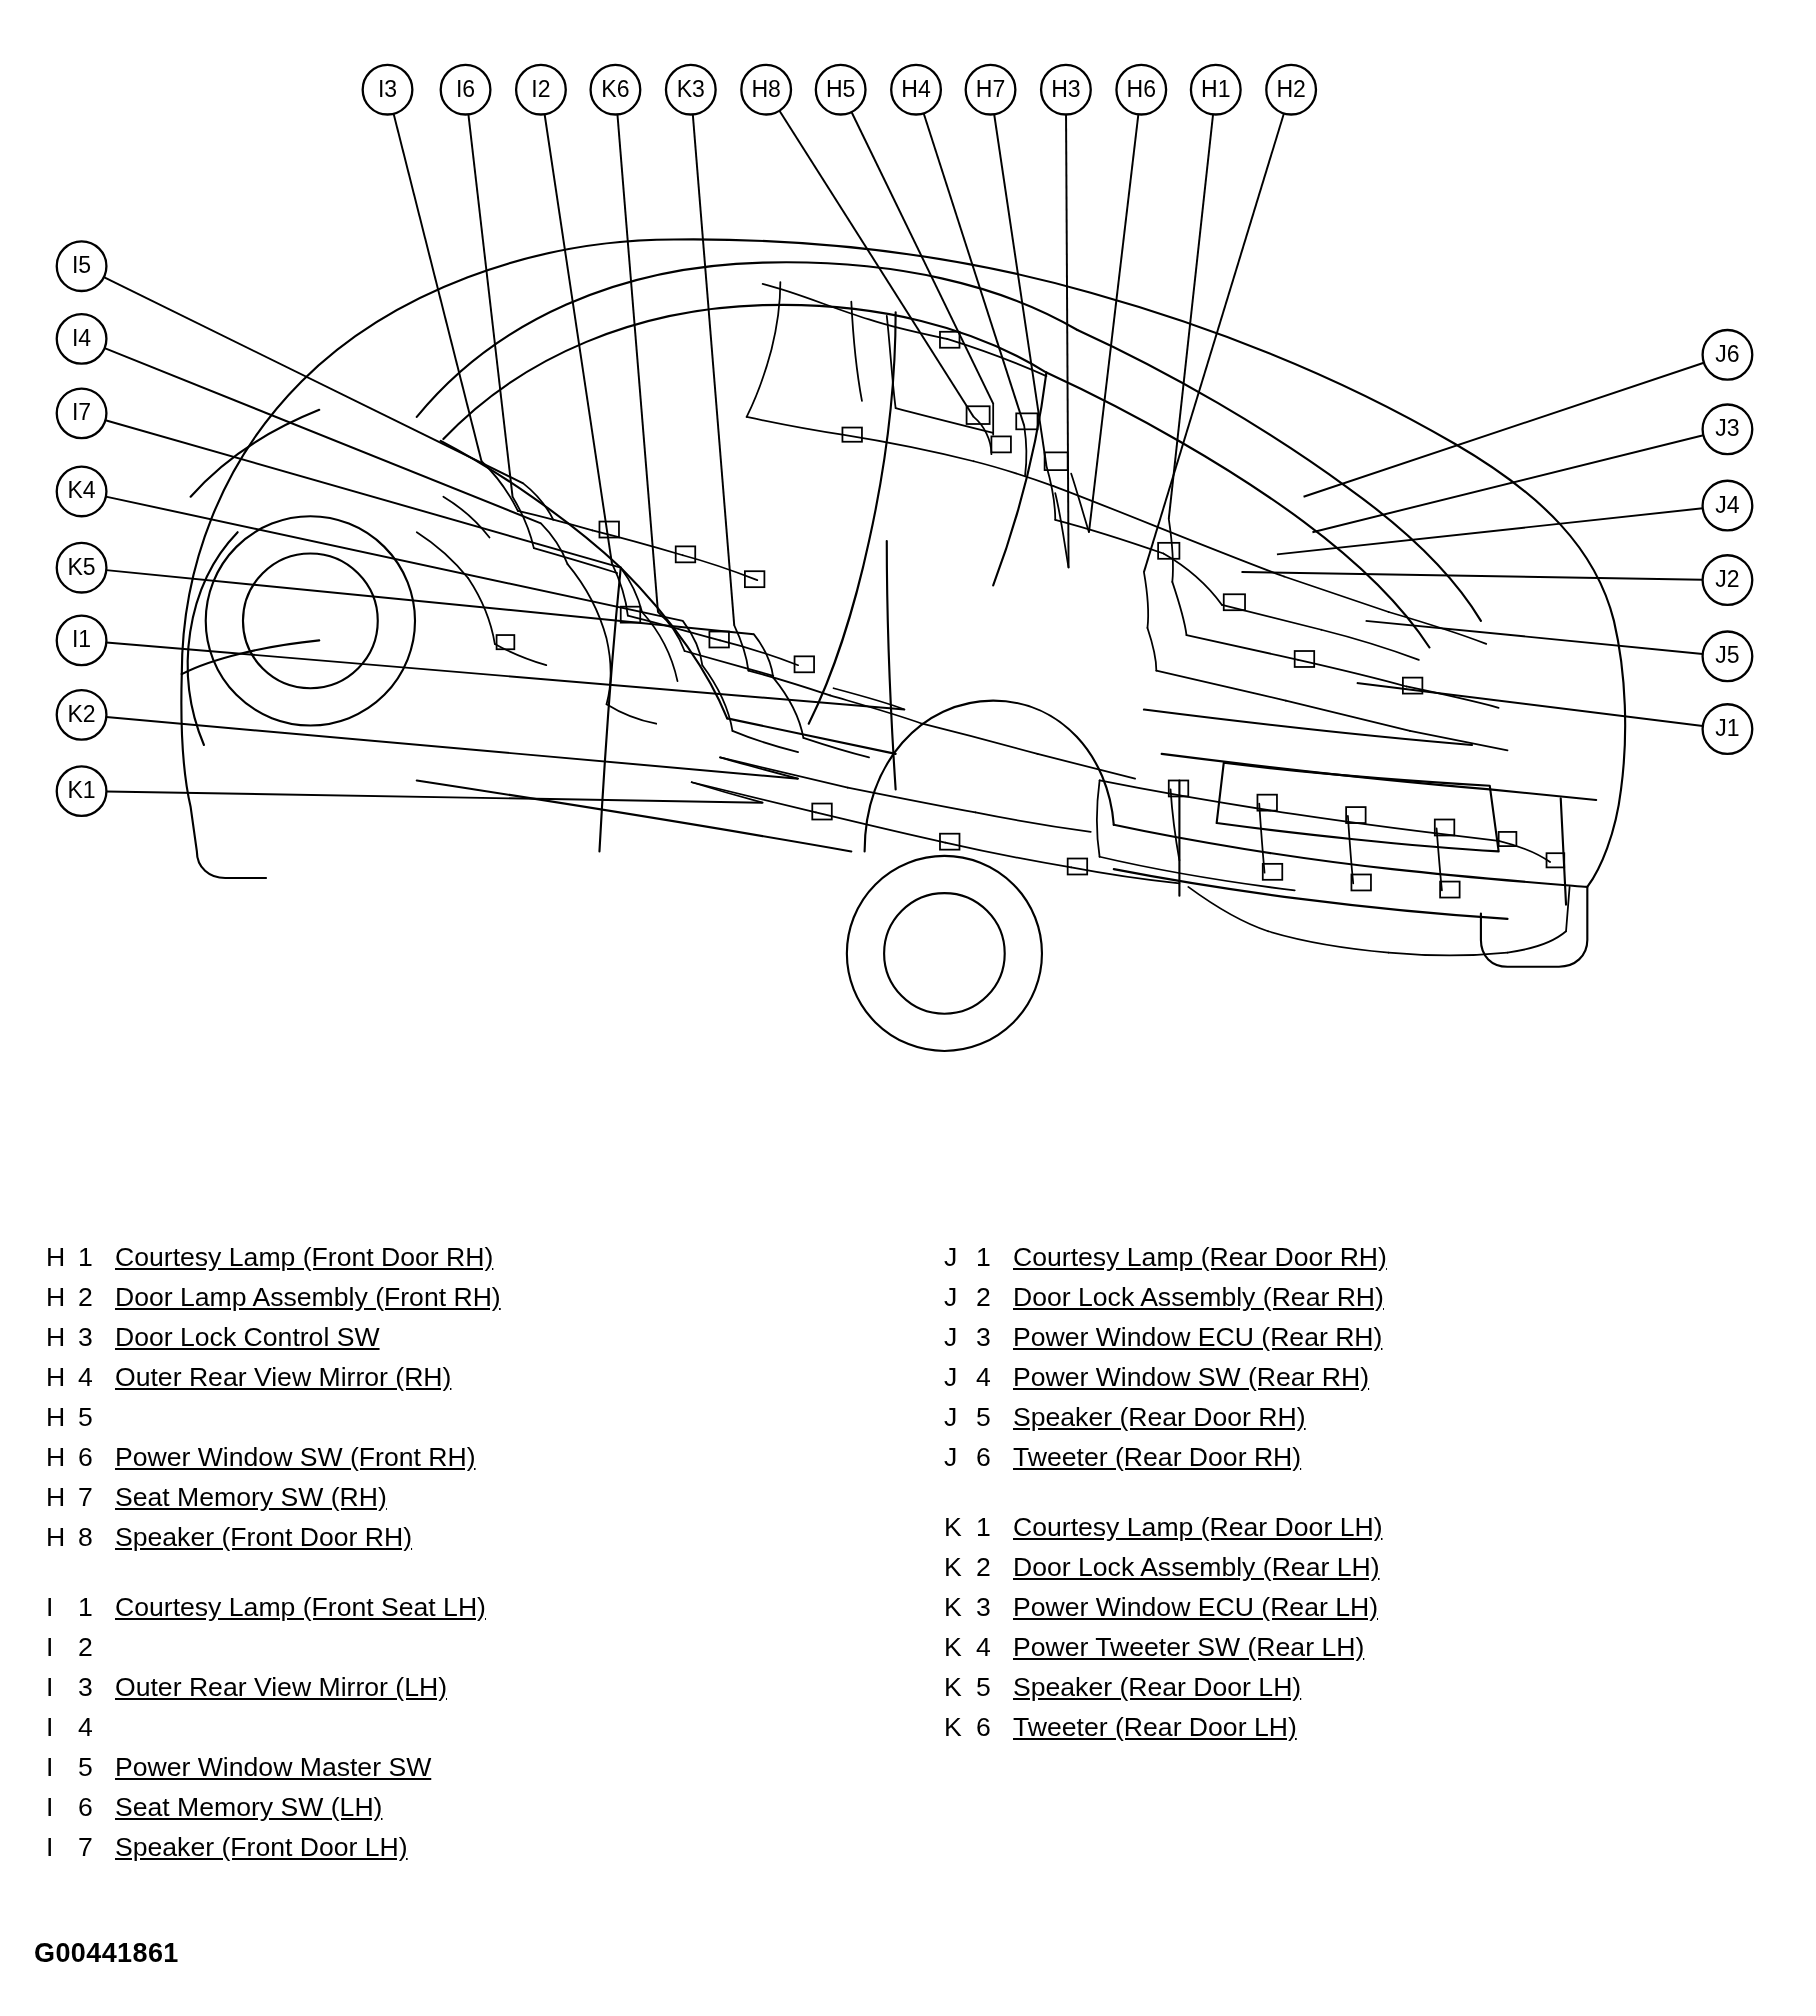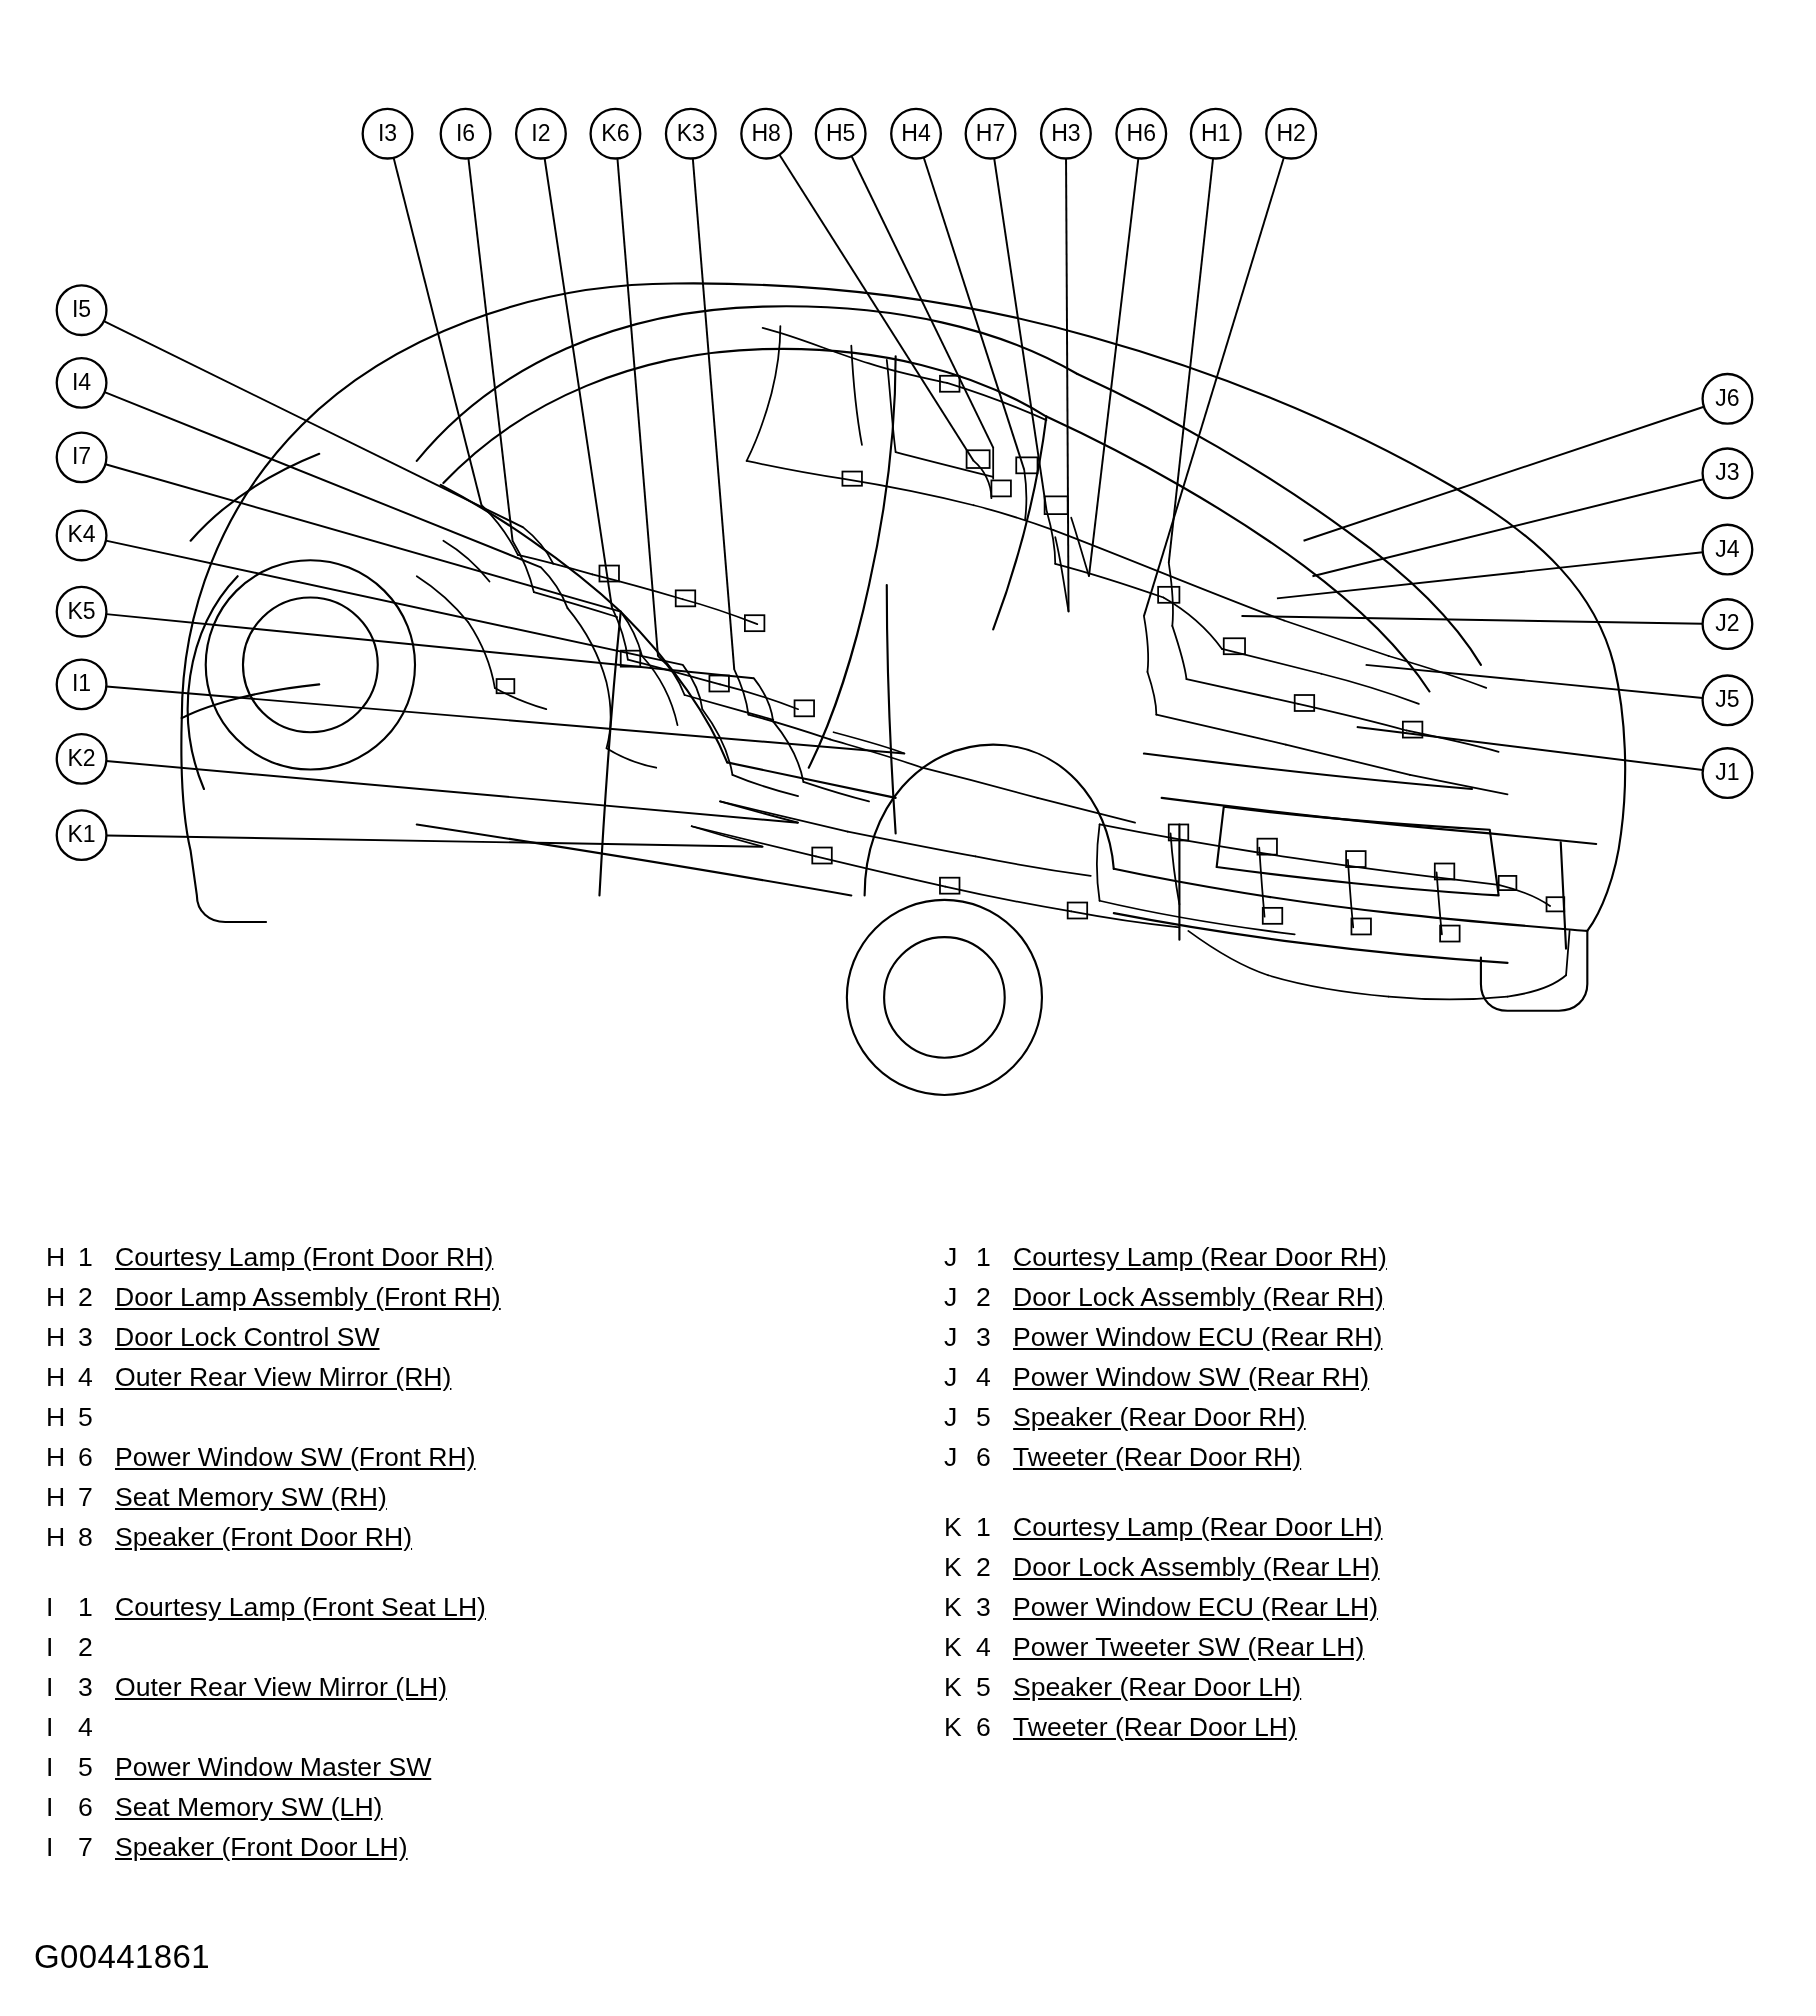--- a/index.html
+++ b/index.html
@@ -14,21 +14,20 @@
     font-family: "Liberation Sans", sans-serif;
     color: #000000;
     overflow: hidden;
   }
   #diagram-area {
     position: absolute;
     left: 0;
     top: 0;
     width: 1817px;
     height: 1224px;
-    margin-top: 44px;
   }
   #diagram-area svg {
     display: block;
   }
   .callout-label {
     font-family: "Liberation Sans", sans-serif;
     font-size: 26px;
     fill: #000000;
     text-anchor: middle;
     dominant-baseline: middle;
@@ -68,22 +67,23 @@
     text-align: left;
   }
   .legend-text {
     display: inline-block;
     text-decoration: underline;
   }
   #footer-code {
     position: absolute;
     left: 34px;
     top: 1938px;
-    font-size: 33px;
+    font-size: 27px;
     letter-spacing: 0.4px;
+    font-weight: bold;
   }
 </style>
 </head>
 <body>
 
 <div id="diagram-area">
   <svg width="1817" height="1224" viewBox="0 0 2049 1380" xmlns="http://www.w3.org/2000/svg">
     <g id="leader-lines" fill="none" stroke="#000" stroke-width="2.2">
         <line x1="443.86718817419535" y1="128.14482872630055" x2="543" y2="520" stroke="#000" stroke-width="2.2"></line>
         <line x1="528.2117751407927" y1="128.81518470988436" x2="578" y2="560" stroke="#000" stroke-width="2.2"></line>

